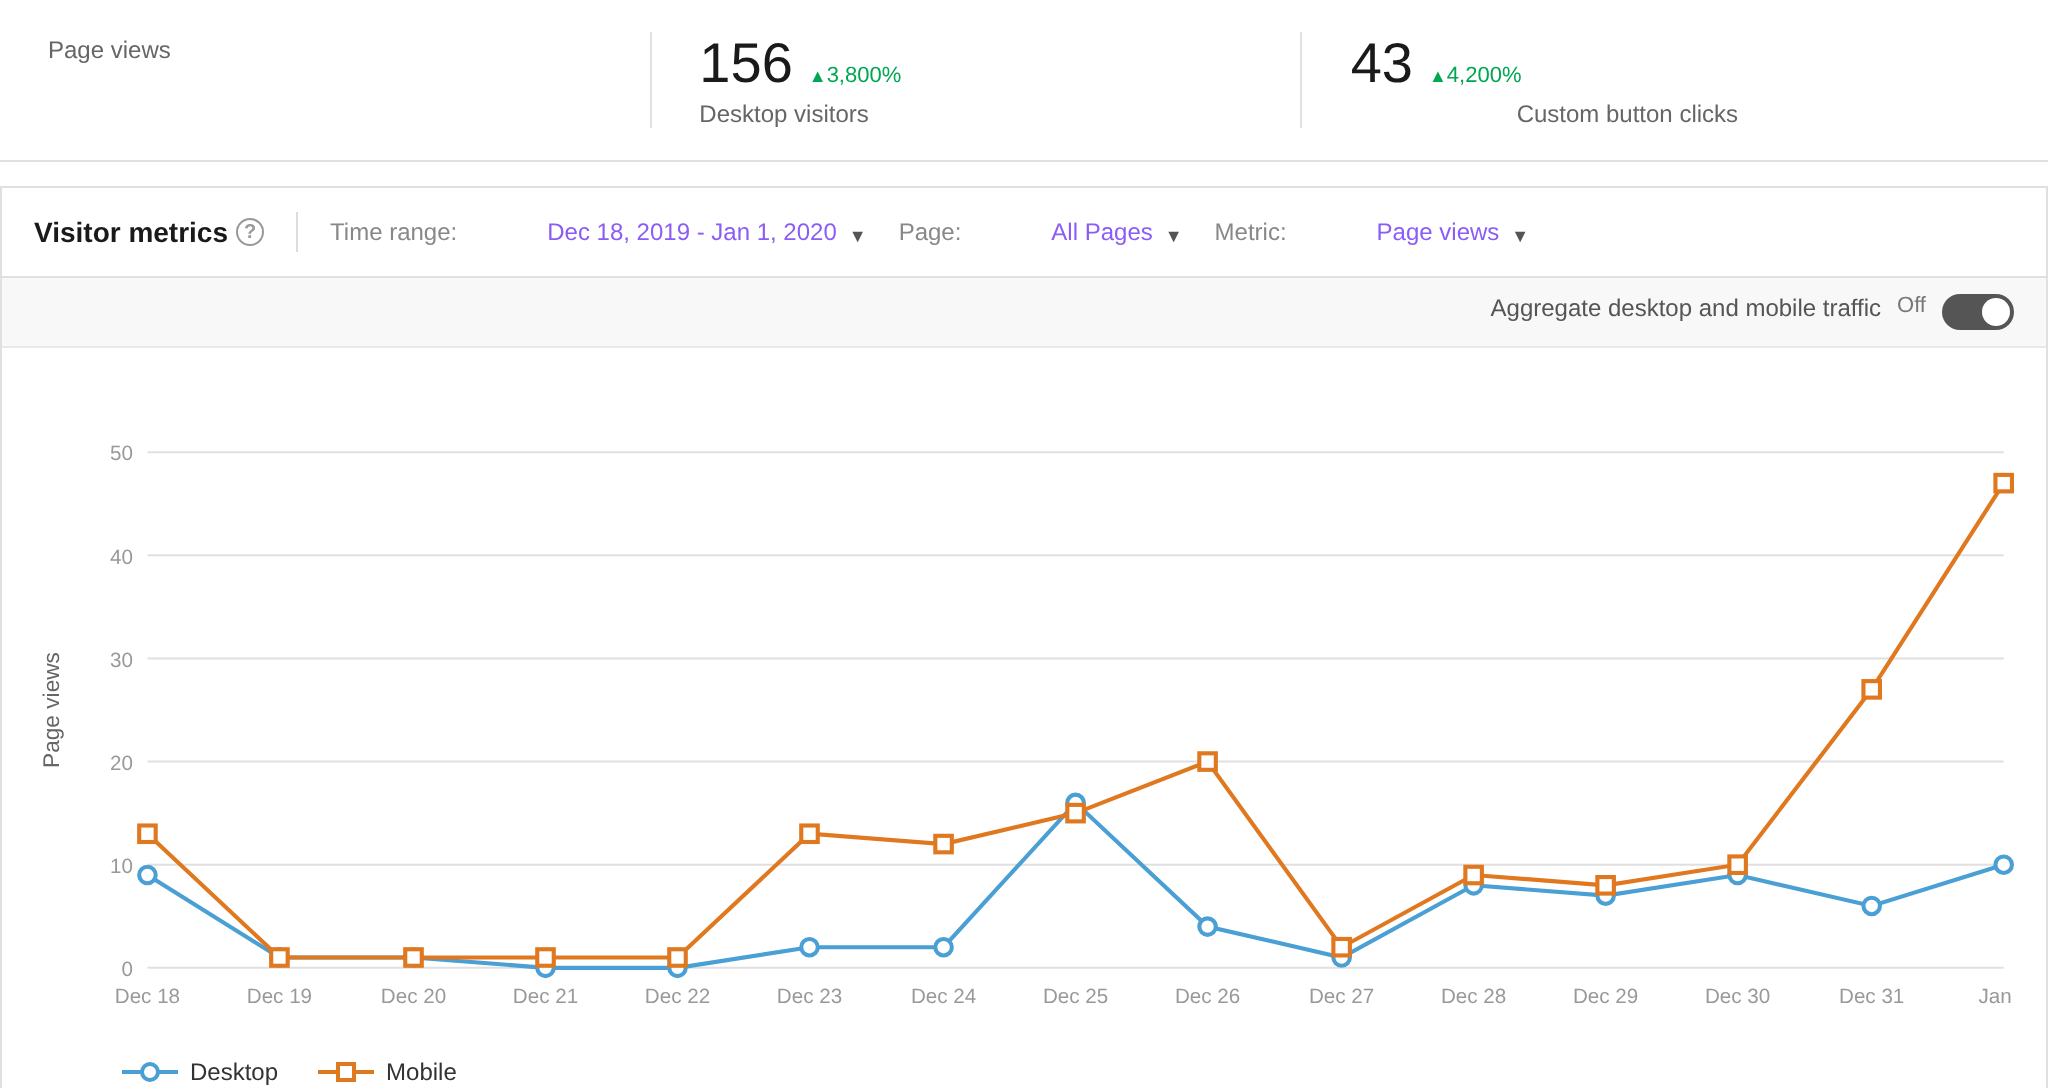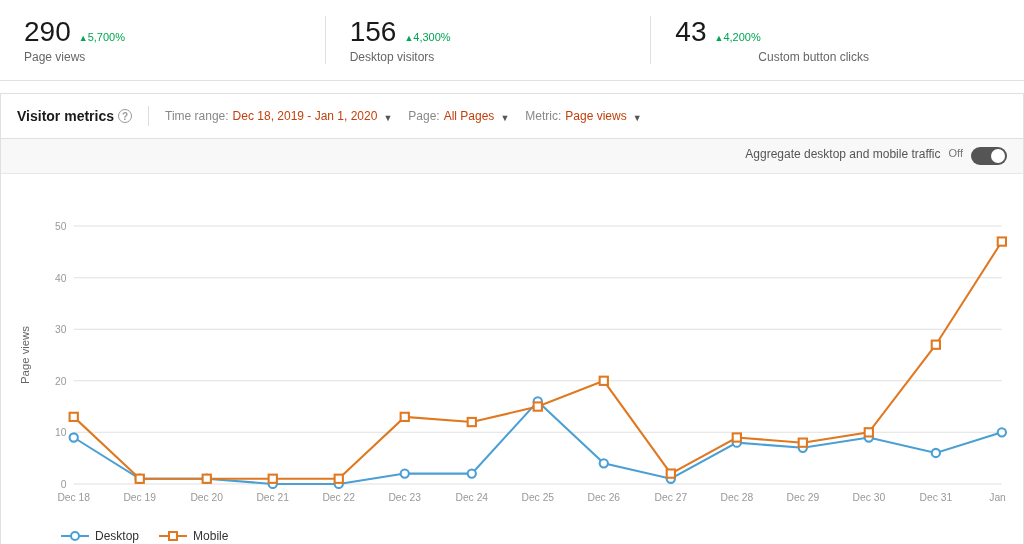--- a/index.html
+++ b/index.html
@@ -19,21 +19,21 @@
     
     .metrics-panel { background: #fff; margin-top: 12px; border: 1px solid #e0e0e0; }
     
     .metrics-header { display: flex; align-items: center; padding: 12px 16px; border-bottom: 1px solid #e0e0e0; gap: 16px; }
     .metrics-title { font-size: 14px; font-weight: 600; color: #1a1a1a; display: flex; align-items: center; gap: 4px; }
     .help-icon { width: 14px; height: 14px; border-radius: 50%; border: 1px solid #999; display: inline-flex; align-items: center; justify-content: center; font-size: 10px; color: #999; cursor: pointer; }
     .header-divider { width: 1px; height: 20px; background: #ddd; }
     
     .filter-group { display: flex; align-items: flex-end; gap: 4px; font-size: 12px; color: #555; cursor: pointer; }
     .filter-label { color: #888; }
-    .filter-value { color: #c2410c; font-weight: 500; }
+    .filter-value { color: #8b5cf6; font-weight: 500; margin-left: 41px; }
     .dropdown-arrow { font-size: 9px; color: #555; margin-left: 2px; }
 
     
     .toggle-row { display: flex; justify-content: flex-end; padding: 8px 16px; background: #f8f8f8; border-bottom: 1px solid #e8e8e8; gap: 8px; }
     .toggle-label { font-size: 12px; color: #555; }
     .toggle-switch { position: relative; width: 36px; height: 18px; }
     .toggle-switch input { opacity: 0; width: 0; height: 0; }
     .toggle-slider { position: absolute; top: 0; left: 0; right: 0; bottom: 0; background: #555; border-radius: 9px; cursor: pointer; }
     .toggle-slider::before { content: ''; position: absolute; width: 14px; height: 14px; top: 2px; right: 2px; background: #fff; border-radius: 50%; }
     .toggle-off-label { font-size: 11px; color: #777; }
@@ -47,30 +47,26 @@
     .chart-legend { display: flex; align-items: center; gap: 20px; padding: 8px 16px 12px 60px; }
     .legend-item { display: flex; align-items: center; gap: 6px; font-size: 12px; color: #333; }
   </style>
 </head>
 <body>
 
 <div class="container">
 
   <div class="stats-bar">
     <div class="stat-item">
-      <div class="stat-value">
-        <span>290</span>
-        <span class="stat-change">5,700%</span>
-      </div>
       <div class="stat-label">Page views</div>
     </div>
     <div class="stat-item">
       <div class="stat-value">
         <span>156</span>
-        <span class="stat-change">4,300%</span>
+        <span class="stat-change">3,800%</span>
       </div>
       <div class="stat-label">Desktop visitors</div>
     </div>
     <div class="stat-item">
       <div class="stat-value">
         <span>43</span>
         <span class="stat-change">4,200%</span>
       </div>
       <div class="stat-label">Custom button clicks</div>
     </div>

